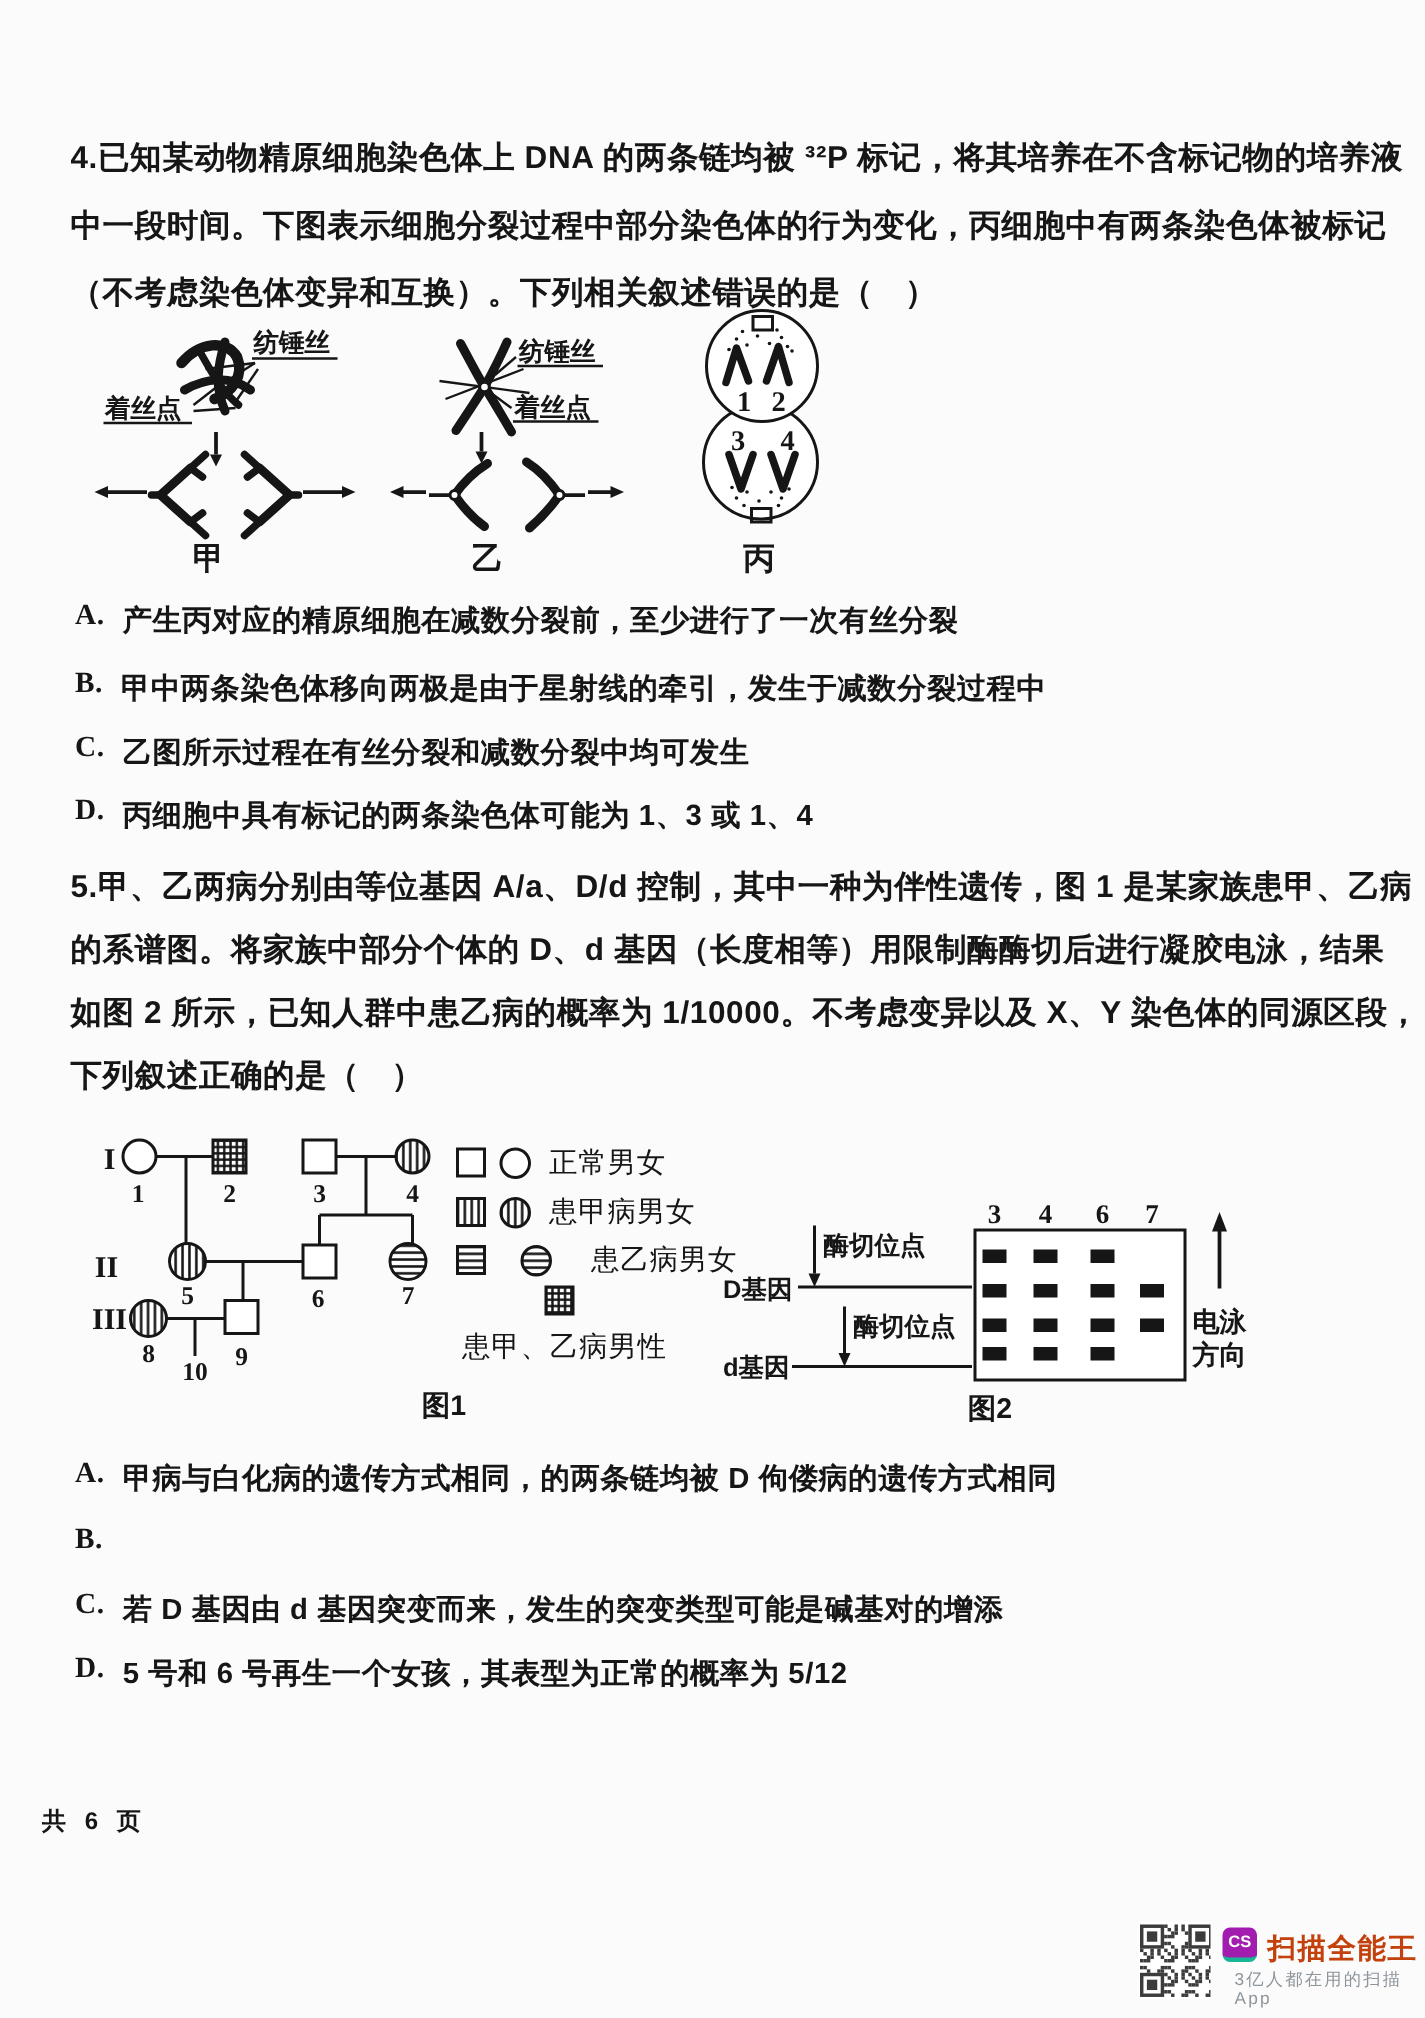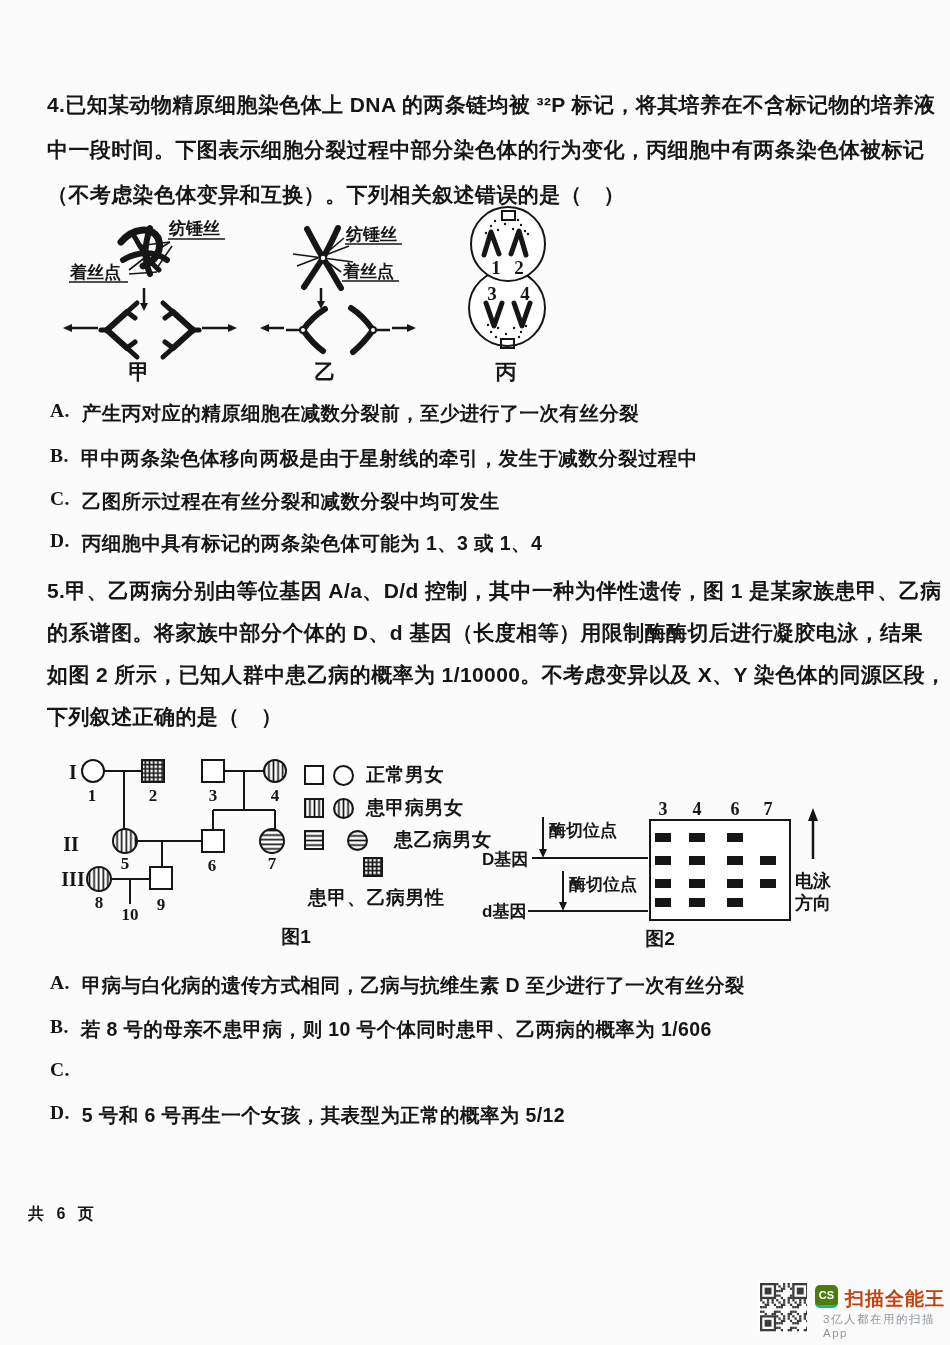--- a/index.html
+++ b/index.html
@@ -13,27 +13,27 @@
   }
   .abs { position:absolute; }
   .stem { left:47px; width:865px; font-size:21px; font-weight:700; letter-spacing:.4px; }
   .stem .line { height:45px; display:flex; align-items:center; white-space:nowrap; }
   .q5stem .line { height:42px; }
   .opt { left:50px; width:870px; font-size:19.5px; font-weight:700; letter-spacing:.4px; white-space:nowrap; display:flex; }
   .opt .lab { font-family:"Liberation Serif","DejaVu Serif",serif; margin-right:12px; }
   svg text { font-weight:700; fill:#161616; font-family:"Liberation Sans","DejaVu Sans",sans-serif; }
   svg text.serif { font-family:"Liberation Serif","DejaVu Serif",serif; }
   .legend-row { position:absolute; display:flex; align-items:center; gap:6px; }
-  .legend-row .lbl { font-size:19px; font-weight:700; margin-left:5px; letter-spacing:.5px; }
+  .legend-row .lbl { font-size:19px; font-weight:400; margin-left:5px; letter-spacing:.5px; }
   .footer { left:28px; top:1204px; font-size:16px; font-weight:700; letter-spacing:4px; }
   .wm-name { left:845px; top:1286px; font-size:19px; font-weight:700; color:#c2410c; letter-spacing:1px; }
   .wm-tag { left:812px; top:1312px; font-size:11.5px; color:#8e959b; letter-spacing:1.5px;margin-left:11px; }
   .cs-logo {
     left:815px; top:1285px; width:23px; height:23px;
-    border-radius:5px; background:#4d7c0f;
+    border-radius:5px; background:#a21caf;
     border-bottom:3px solid #19b695;
     color:#fff; font-size:11px; font-weight:700;
     display:flex; align-items:center; justify-content:center;
   }
 </style>
 </head>
 <body>
 
 <svg width="0" height="0" class="abs" aria-hidden="true">
   <defs>
@@ -316,28 +316,28 @@
 
   <line x1="343" y1="64" x2="343" y2="24" stroke="#161616" stroke-width="2.5"></line>
   <polygon points="338,26 348,26 343,13" fill="#161616"></polygon>
   <text x="325" y="92" font-size="18">电泳</text>
   <text x="325" y="114" font-size="18">方向</text>
   <text x="190" y="150" font-size="19" text-anchor="middle">图2</text>
 </svg>
 
 <div class="abs opt" style="top:972px;">
   <span class="lab">A.</span>
-  <span>甲病与白化病的遗传方式相同，乙病与抗维生素 D 至少进行了一次有丝分裂</span>
+  <span>甲病与白化病的遗传方式相同，的两条链均被 D 佝偻病的遗传方式相同</span>
 </div>
 <div class="abs opt" style="top:1016px;">
   <span class="lab">B.</span>
-  <span>若 8 号的母亲不患甲病，则 10 号个体同时患甲、乙两病的概率为 1/606</span>
 </div>
 <div class="abs opt" style="top:1059px;">
   <span class="lab">C.</span>
+  <span>若 D 基因由 d 基因突变而来，发生的突变类型可能是碱基对的增添</span>
 </div>
 <div class="abs opt" style="top:1102px;">
   <span class="lab">D.</span>
   <span>5 号和 6 号再生一个女孩，其表型为正常的概率为 5/12</span>
 </div>
 
 <div class="abs footer">共 6 页</div>
 
 <div>
   <svg class="abs" style="left:759px; top:1281px;" width="48" height="52" viewBox="0 0 48 52" id="qr">

